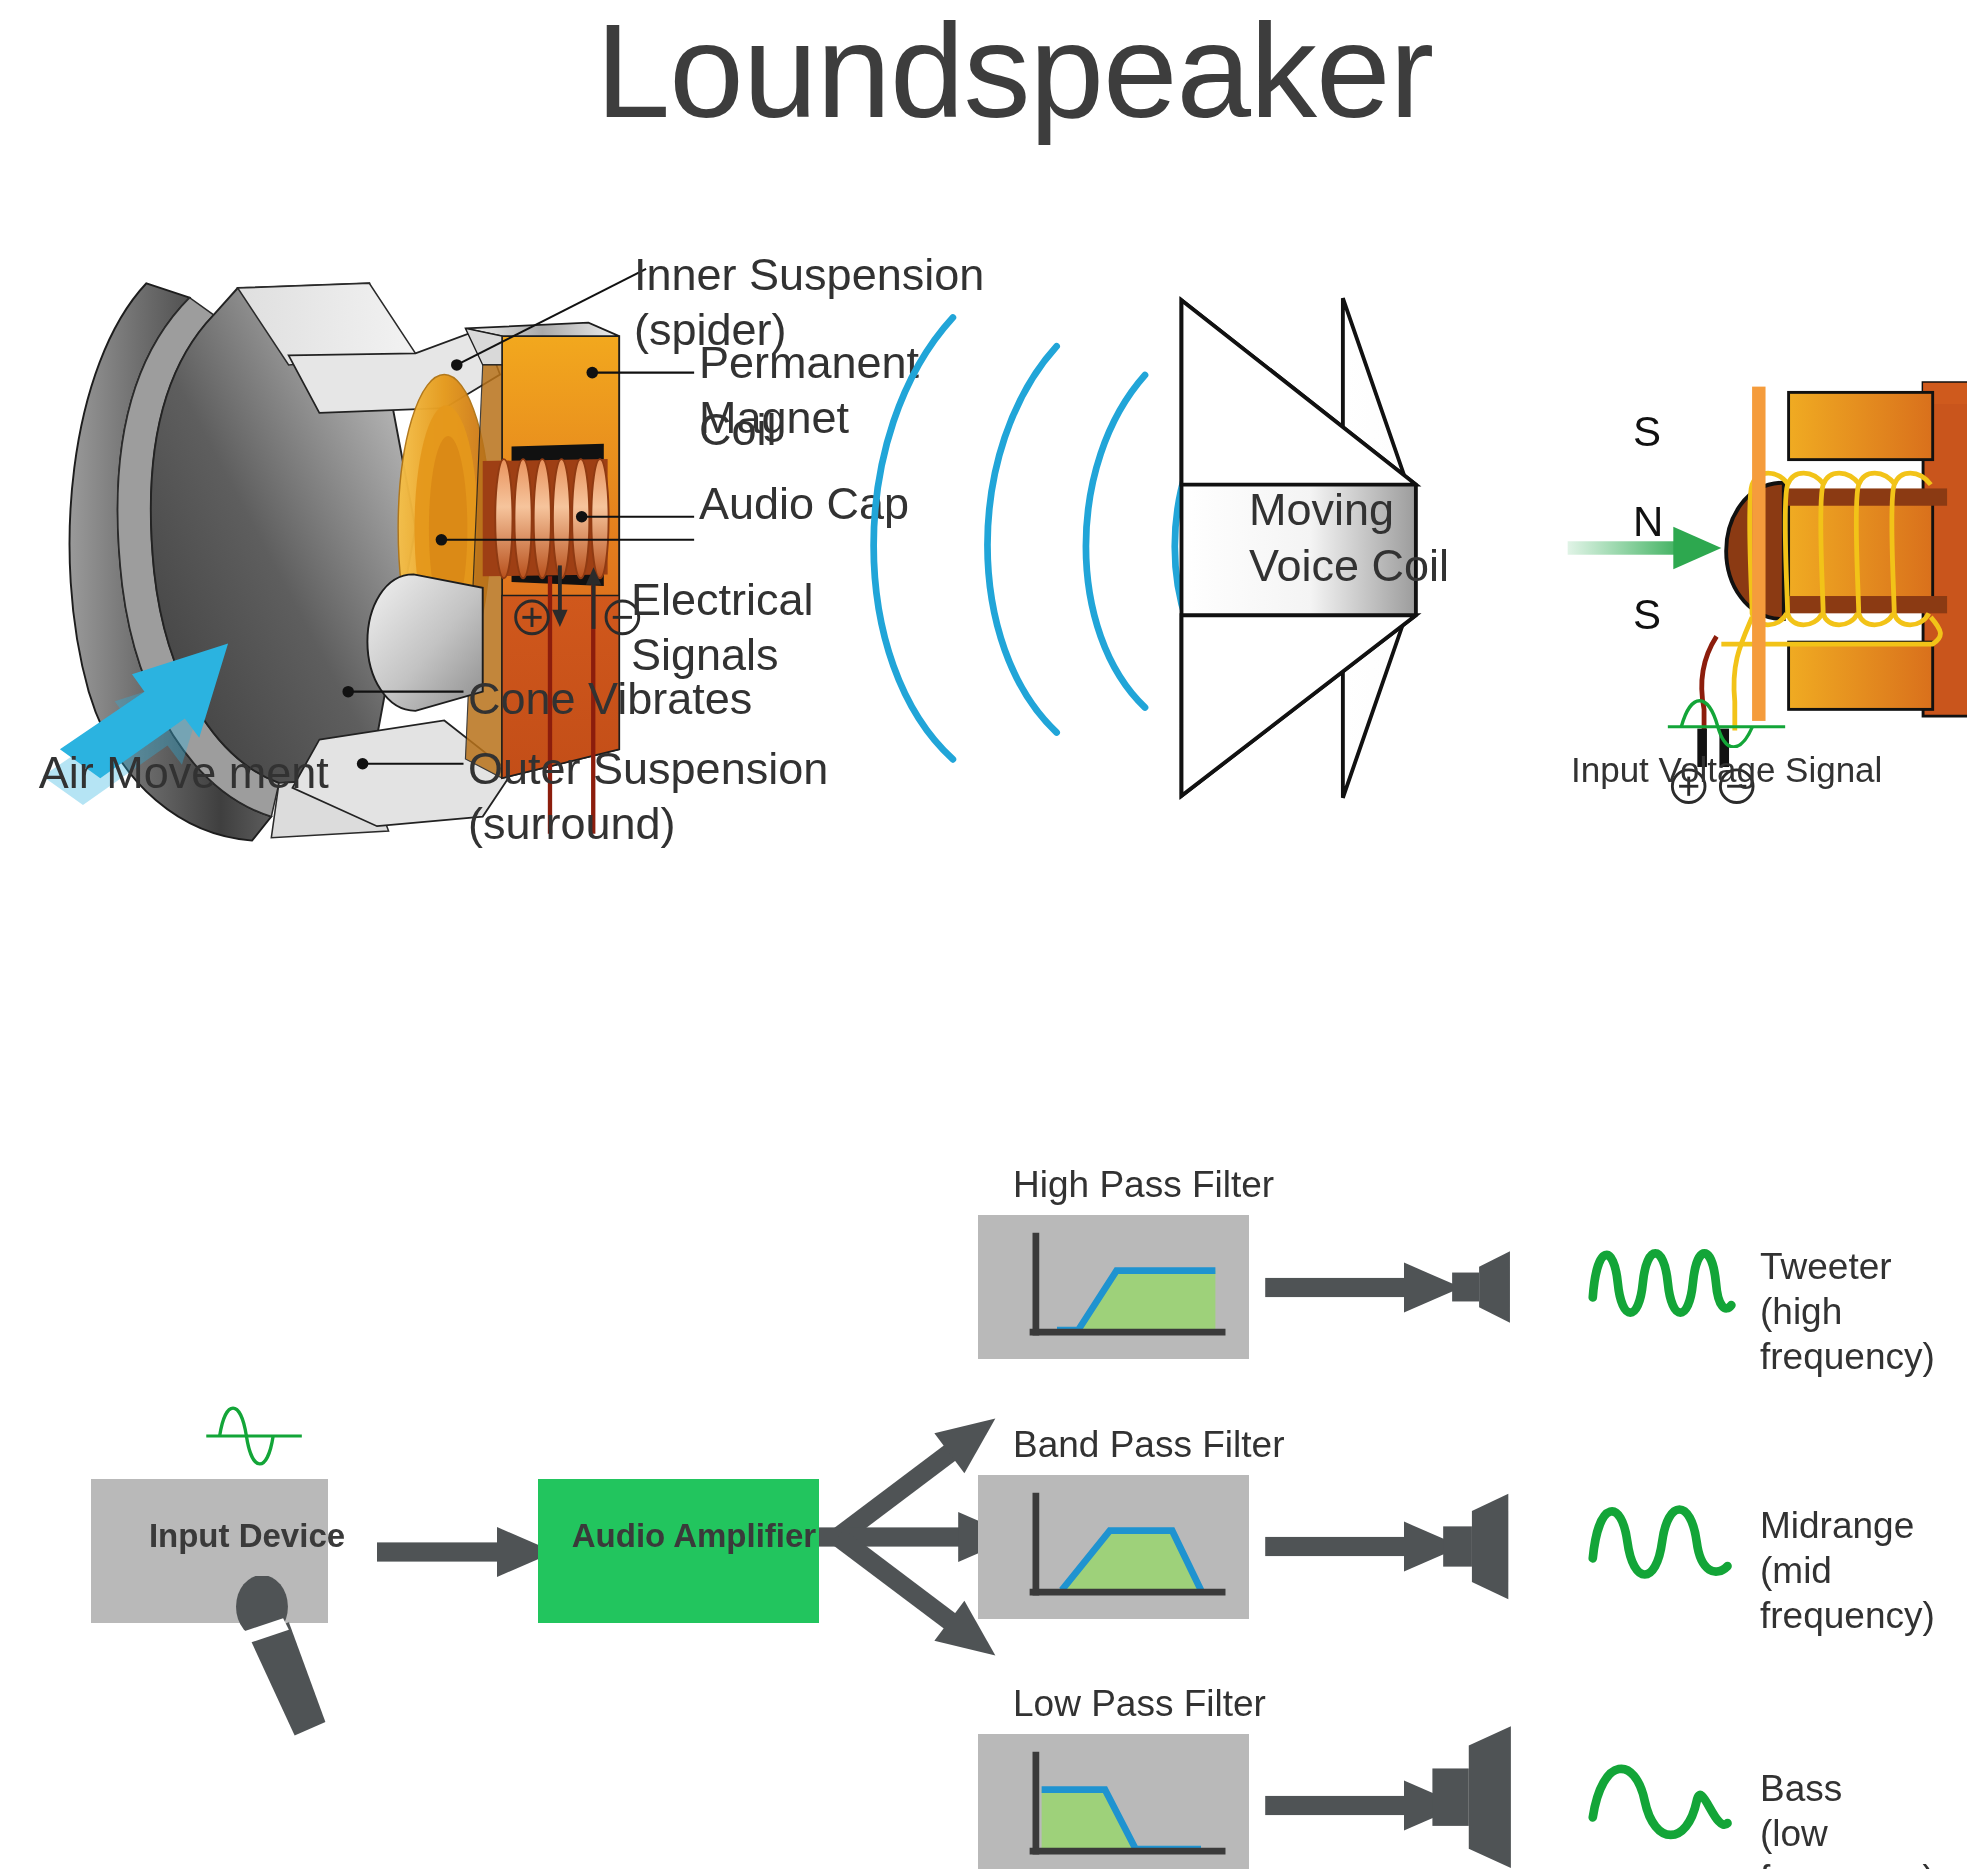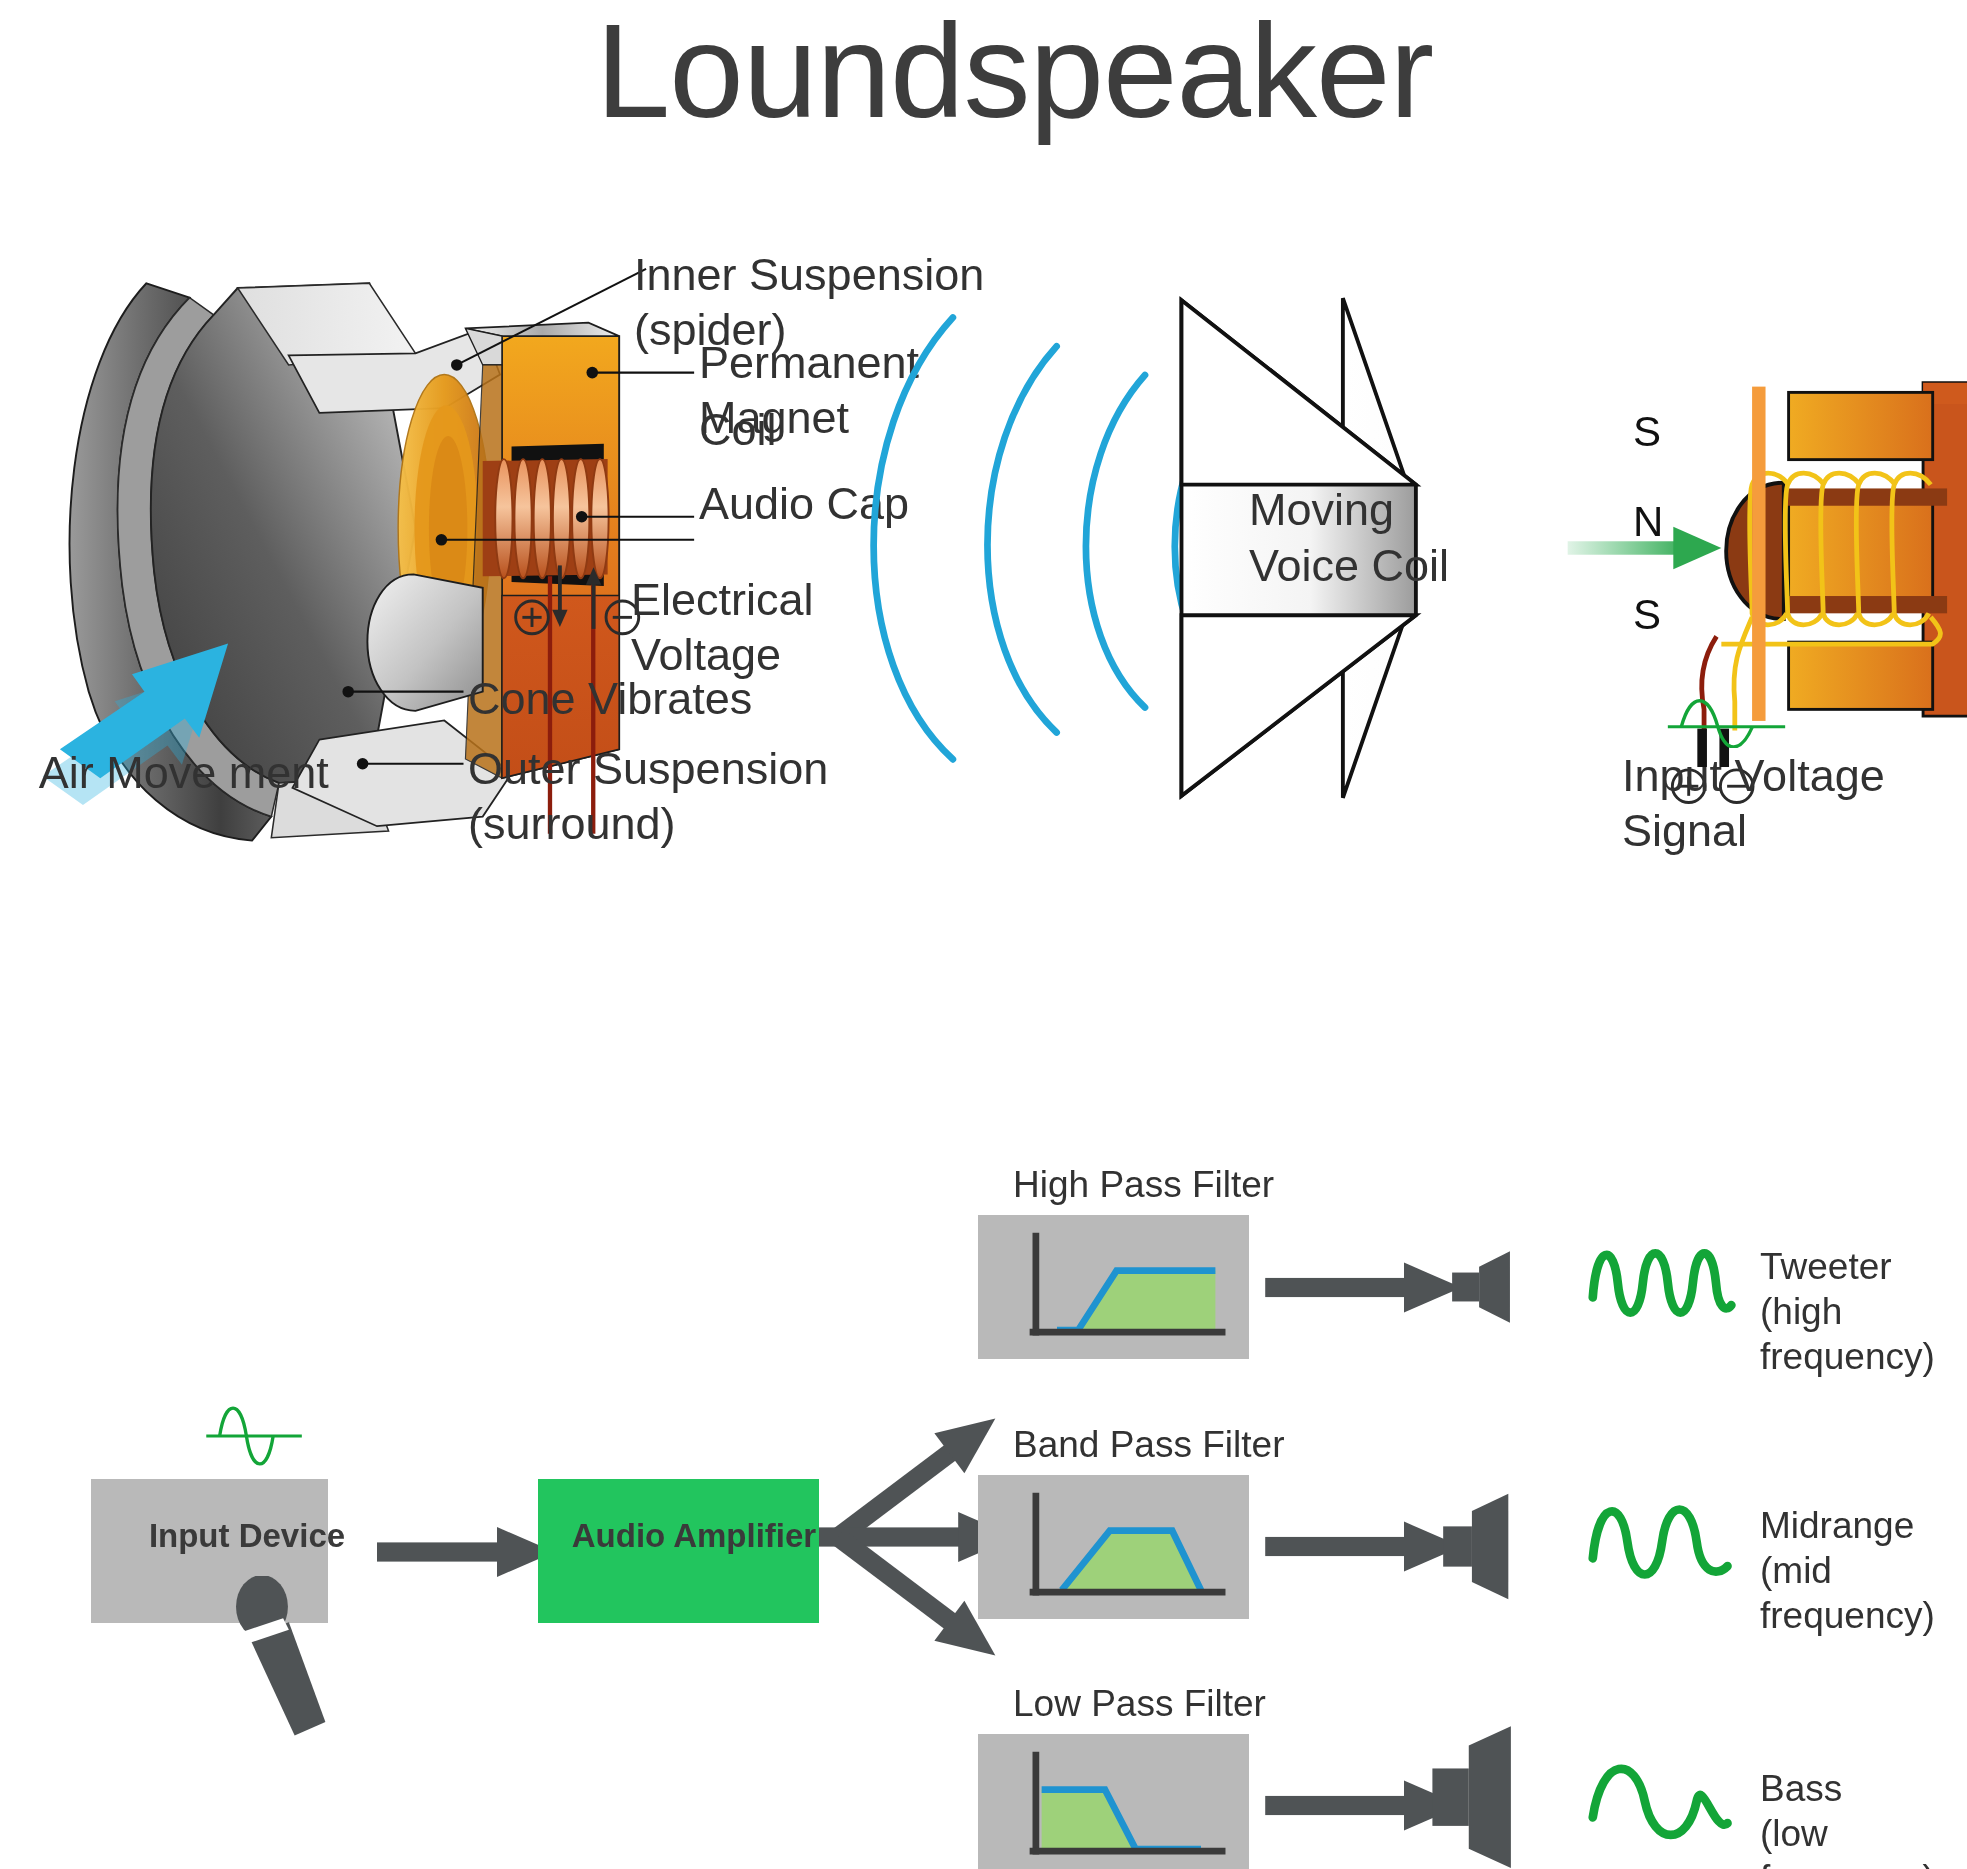--- a/index.html
+++ b/index.html
@@ -187,21 +187,21 @@
     <path d="M47 64 L 63 64 L 55 82 Z"></path>
   </g>
 
   <g fill="#2b2b2b">
     <rect x="88" y="32" width="4" height="52"></rect>
     <path d="M82 38 L 98 38 L 90 20 Z"></path>
   </g>
 </svg>
 </div>
 <div class="abs lbl nosel" style="left:600px;top:573px;">Electrical
-Voltage</div>
+Signals</div>
 
 <div class="abs" style="left:797px;top:279px;width:1170px;height:538px;">
 <svg width="1170" height="538" viewBox="0 0 1218 560">
   <defs>
     <linearGradient id="coneWhite" x1="0" y1="0" x2="1" y2="0">
       <stop offset="0" stop-color="#ffffff"></stop>
           <stop offset="0.55" stop-color="#f4f4f4"></stop>
       <stop offset="1" stop-color="#9c9c9c"></stop>
     </linearGradient>
     <linearGradient id="coneWhite2" x1="0" y1="0" x2="1" y2="0">
@@ -295,21 +295,21 @@
 <div class="abs nosel" style="left:1602px;top:408px;font-size:42px;color:#111;">S</div>
 <div class="abs nosel" style="left:1602px;top:498px;font-size:42px;color:#111;">N</div>
 <div class="abs nosel" style="left:1602px;top:591px;font-size:42px;color:#111;">S</div>
 
 <div class="abs" style="left:1633px;top:690px;width:125px;height:58px;">
 <svg width="125" height="58" viewBox="0 0 130 60">
   <line x1="4" y1="38" x2="126" y2="38" stroke="#13a538" stroke-width="3"></line>
   <path d="M18 38 C 28 2, 46 2, 56 38 C 64 66, 80 66, 92 38" stroke="#13a538" stroke-width="3.5" fill="none"></path>
 </svg>
 </div>
-<div class="abs lbl nosel" style="left:1591px;top:749px;font-size:45px;">Input Voltage Signal</div>
+<div class="abs lbl nosel" style="left:1540px;top:749px;font-size:35px;">Input Voltage Signal</div>
 
 <div class="abs" style="left:171px;top:1393px;width:106px;height:86px;">
 <svg width="106" height="86" viewBox="0 0 110 90">
   <line x1="4" y1="45" x2="104" y2="45" stroke="#13a538" stroke-width="3"></line>
   <path d="M18 45 C 24 6, 40 6, 46 45 C 52 84, 68 84, 74 45" stroke="#13a538" stroke-width="3.5" fill="none"></path>
 </svg>
 </div>
 
 <div class="abs" style="left:91px;top:1479px;width:206px;height:144px;background:#b9b9b9;">
   <div class="abs lbl-b nosel" style="left:0;top:37px;width:250px;">Input

